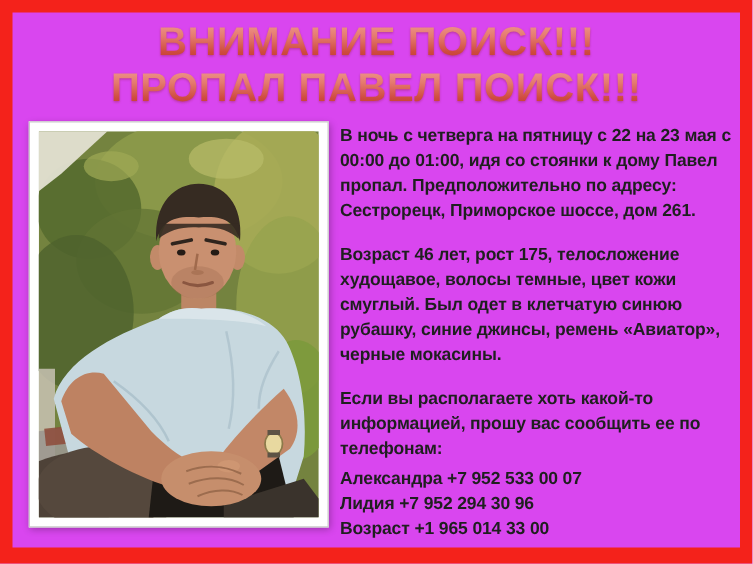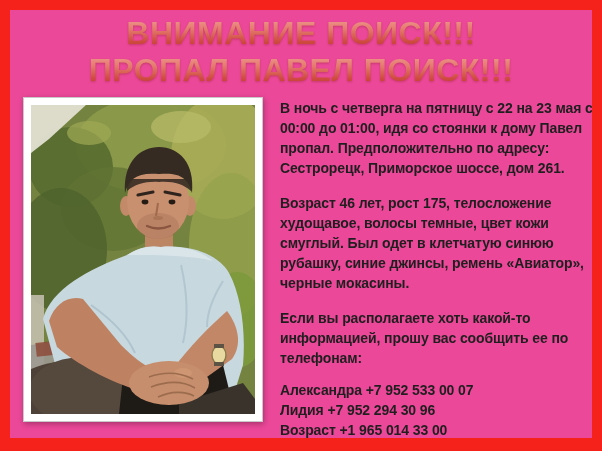--- a/index.html
+++ b/index.html
@@ -1,20 +1,20 @@
 <!DOCTYPE html>
 <html><head>
 <meta charset="utf-8">
 <style>
   html,body { margin:0; padding:0; background:#ffffff; }
   .poster {
     position:relative;
     width:602px; height:451px;
     box-sizing:border-box;
-    background:#ec4899;
+    background:#d946ef;
     border-style:solid;
     border-color:#F4221B;
     border-width:10px 10px 13px 10px;
     overflow:hidden;
     font-family:"Liberation Sans", sans-serif;
   }
   .titles { position:absolute; left:0; top:5px; width:582px; text-align:center; }
   .title-line {
     font-weight:700;
     font-size:32px;
@@ -35,27 +35,27 @@
   .photo-frame {
     position:absolute; left:13px; top:87px;
     width:224px; height:309px;
     background:#ffffff;
     padding:7px;
     border:1px solid #C9C9C9;
     box-shadow:1px 2px 6px rgba(0,0,0,0.3);
   }
   .photo-frame svg { display:block; width:224px; height:309px; }
   .text-col {
-    position:absolute; left:270px; top:88px; width:320px;
+    position:absolute; left:262px; top:88px; width:320px;
     font-weight:700; font-size:14px; line-height:20px;
     letter-spacing:-0.1px;
     color:#1F1F1F;
   }
   .text-col p { margin:0 0 15px 0; }
-  .text-col p.appeal { margin-bottom:12px; }
+  .text-col p.appeal { margin-bottom:4px; }
   .contact-line { line-height:20px; }
 </style>
 </head>
 <body>
 
 <div class="poster">
 
   <div class="titles">
     <div class="title-line">ВНИМАНИЕ ПОИСК!!!</div>
     <div class="title-line">ПРОПАЛ ПАВЕЛ ПОИСК!!!</div>

